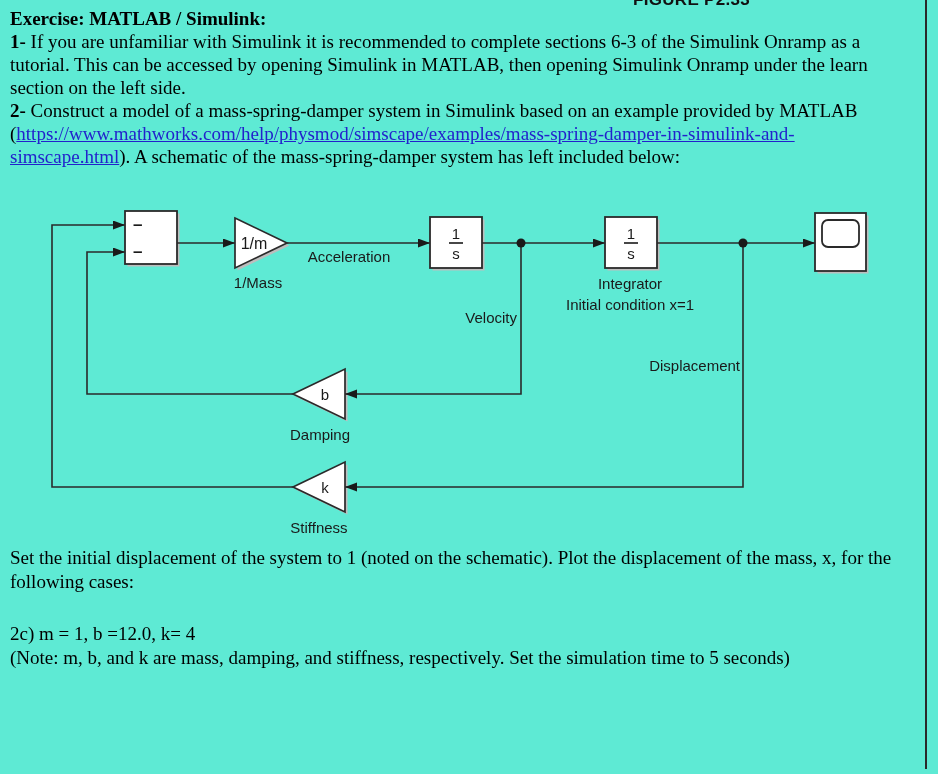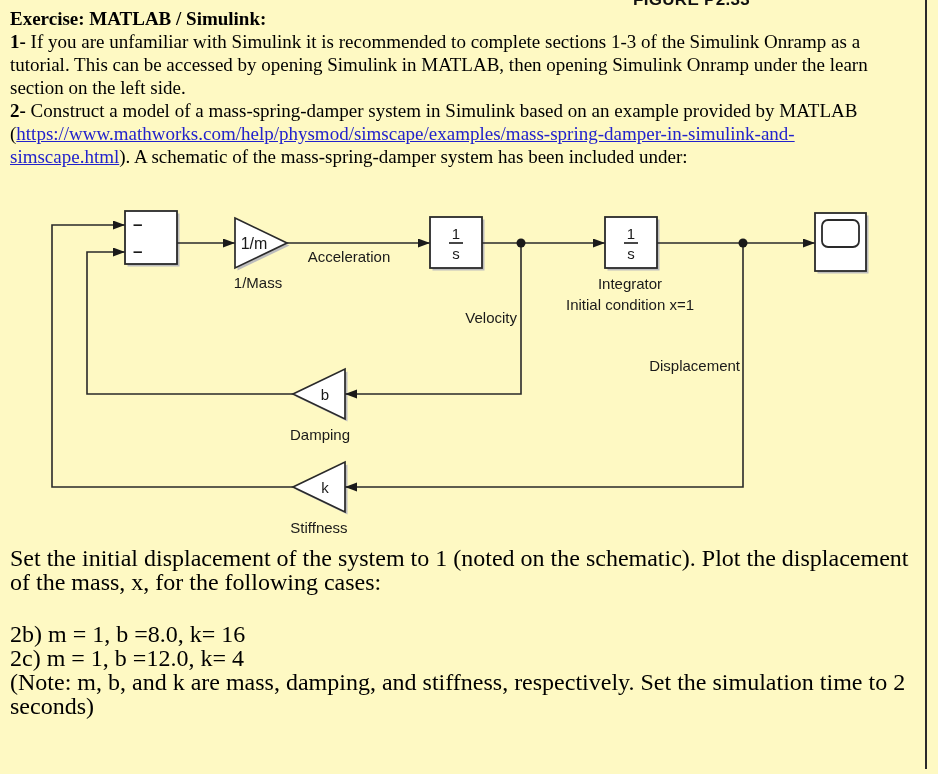--- a/index.html
+++ b/index.html
@@ -1,21 +1,21 @@
 <!DOCTYPE html>
 <html><head>
 <meta charset="utf-8">
 <style>
   * { margin: 0; padding: 0; box-sizing: border-box; }
   html, body { background: #ffffff; }
   .page {
     position: relative;
     width: 938px;
     height: 774px;
-    background: #fef9c3;
+    background: #5eead4;
     overflow: hidden;
     font-family: "Liberation Serif", serif;
     color: #000000;
   }
   .figure-tag {
     position: absolute;
     left: 633px;
     top: -10px;
     font-family: "Liberation Sans", sans-serif;
     font-weight: bold;
@@ -55,37 +55,37 @@
   }
   .diagram text {
     font-family: "Liberation Sans", sans-serif;
     fill: #1a1a1a;
   }
   .bottom-text {
     position: absolute;
     left: 10px;
     top: 546px;
     width: 906px;
-    font-size: 24px;
+    font-size: 19px;
     line-height: 24px;
   }
   .bottom-text .spacer { height: 28px; }
 </style>
 </head>
 <body>
 
 <div class="page">
 
   <div class="figure-tag">FIGURE P2.33</div>
   <div class="right-border"></div>
 
   <div class="top-text">
     <p class="title">Exercise: MATLAB / Simulink:</p>
-    <p><b>1-</b><span> If you are unfamiliar with Simulink it is recommended to complete sections 1-3 of the Simulink Onramp as a tutorial. This can be accessed by opening Simulink in MATLAB, then opening Simulink Onramp under the learn section on the left side.</span></p>
-    <p><b>2-</b><span> Construct a model of a mass-spring-damper system in Simulink based on an example provided by MATLAB (</span><span class="doc-link">https://www.mathworks.com/help/physmod/simscape/examples/mass-spring-damper-in-simulink-and-simscape.html</span><span>). A schematic of the mass-spring-damper system has been included under:</span></p>
+    <p><b>1-</b><span> If you are unfamiliar with Simulink it is recommended to complete sections 6-3 of the Simulink Onramp as a tutorial. This can be accessed by opening Simulink in MATLAB, then opening Simulink Onramp under the learn section on the left side.</span></p>
+    <p><b>2-</b><span> Construct a model of a mass-spring-damper system in Simulink based on an example provided by MATLAB (</span><span class="doc-link">https://www.mathworks.com/help/physmod/simscape/examples/mass-spring-damper-in-simulink-and-simscape.html</span><span>). A schematic of the mass-spring-damper system has left included below:</span></p>
   </div>
 
   <svg class="diagram" width="938" height="362" viewBox="0 0 938 362">
     <defs>
       <marker id="arr" markerWidth="13" markerHeight="10" refX="12" refY="4.5" orient="auto" markerUnits="userSpaceOnUse">
         <path d="M0,0 L12,4.5 L0,9 Z" fill="#1a1a1a"></path>
       </marker>
     </defs>
 
     <rect x="127.5" y="28.5" width="52" height="53" fill="#bdbdbd"></rect>
@@ -142,18 +142,17 @@
     <text x="320" y="255" font-size="15" text-anchor="middle">Damping</text>
 
     <polygon points="345,277 345,327 293,302" fill="#ffffff" stroke="#2a2a2a" stroke-width="1.7"></polygon>
     <text x="325" y="308" font-size="15" text-anchor="middle">k</text>
     <text x="319" y="348" font-size="15" text-anchor="middle">Stiffness</text>
   </svg>
 
   <div class="bottom-text">
     <p>Set the initial displacement of the system to 1 (noted on the schematic). Plot the displacement of the mass, x, for the following cases:</p>
     <div class="spacer"></div>
-    <div>2b) m = 1, b =8.0, k= 16</div>
     <div>2c) m = 1, b =12.0, k= 4</div>
-    <div>(Note: m, b, and k are mass, damping, and stiffness, respectively. Set the simulation time to 2 seconds)</div>
+    <div>(Note: m, b, and k are mass, damping, and stiffness, respectively. Set the simulation time to 5 seconds)</div>
   </div>
 
 </div>
 
 </body></html>

